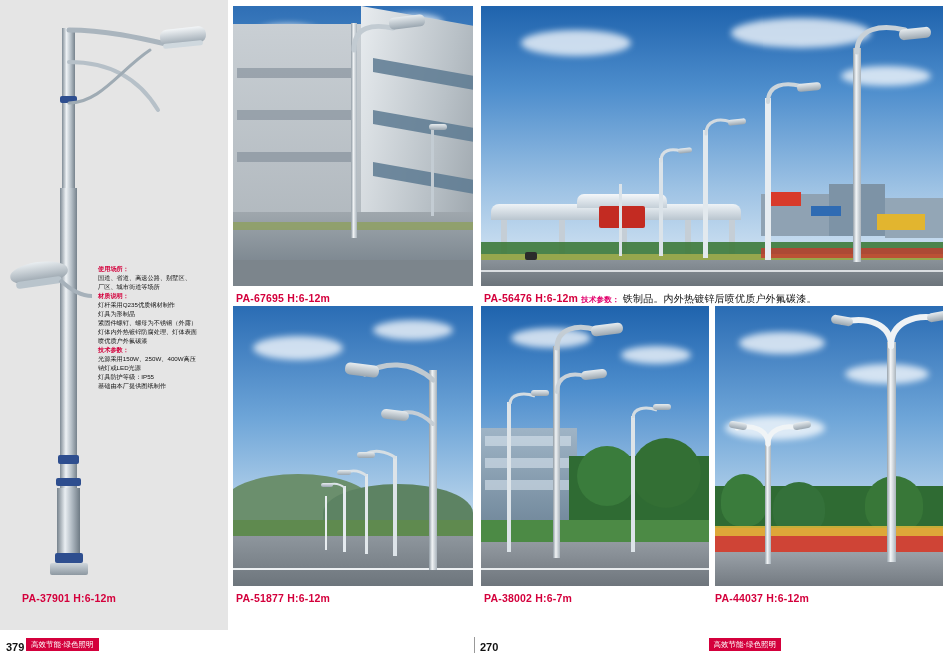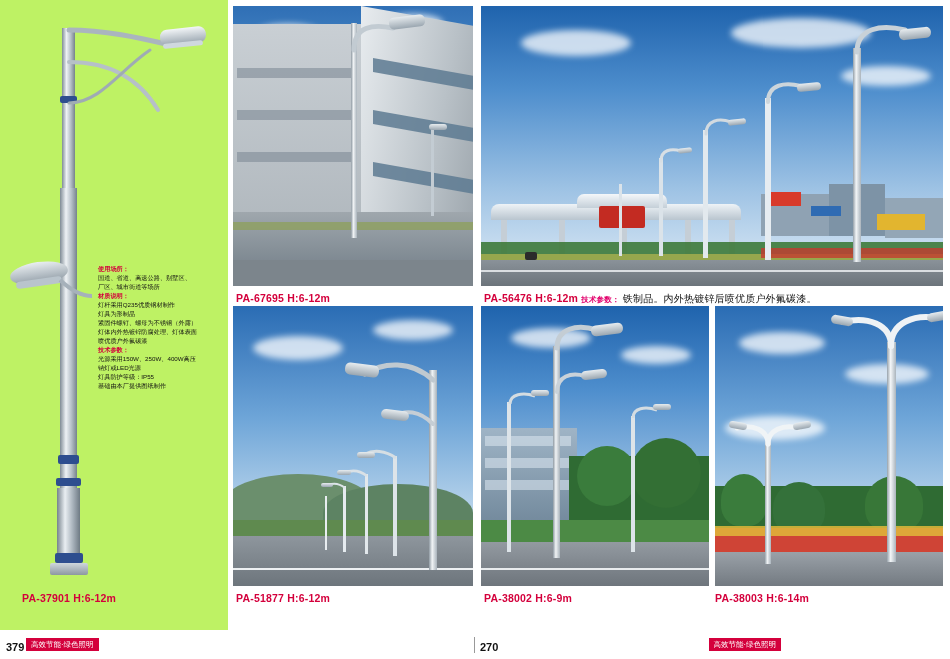--- a/index.html
+++ b/index.html
@@ -34,21 +34,21 @@
     font-weight: bold;
   }
   .caption .tech-desc {
     color: #111;
     font-size: 10px;
     font-weight: normal;
     margin-top: 8px;
   }
 
   
-  #left-col { position: absolute; left: 0; top: 0; width: 228px; height: 630px; background: #bef264; }
+  #left-col { position: absolute; left: 0; top: 0; width: 228px; height: 630px; background: #e5e5e5; }
 
   .spec-block {
     position: absolute;
     left: 98px; top: 265px;
     width: 125px;
     font-size: 6.2px;
     line-height: 1.45;
     color: #111;
   }
   .spec-head { color: #d4003c; font-weight: bold; }
@@ -297,21 +297,21 @@
       <div style="position:absolute;left:150px;top:110px;width:4px;height:136px;background:#dde4e9;"></div>
       <svg width="228" height="140" style="position:absolute;left:0;top:86px;">
         <path d="M29,12 C 29,2 42,0 54,4" stroke="#d4dce1" stroke-width="3" fill="none"></path>
         <path d="M152,26 C 152,16 164,14 176,18" stroke="#d4dce1" stroke-width="3" fill="none"></path>
       </svg>
       <div class="lamp" style="left:50px; top:84px; width:18px; height:6px;"></div>
       <div class="lamp" style="left:172px; top:98px; width:18px; height:6px;"></div>
     </div>
   </div>
   <div class="caption" style="left:484px; top:592px;">
-    <span>PA-38002 H:6-9m</span>
+    <span>PA-38002 H:6-7m</span>
   </div>
 
   <div class="panel" style="left:715px; top:306px; width:228px; height:280px;">
     <div class="photo sky-c">
       <div class="cloud" style="left:24px; top:26px; width:86px; height:22px;"></div>
       <div class="cloud" style="left:130px; top:58px; width:84px; height:20px;"></div>
       <div class="cloud" style="left:10px; top:110px; width:100px; height:24px;"></div>
 
       <div style="position:absolute;left:0;top:180px;width:228px;height:60px;background:#2f6b33;"></div>
       <div style="position:absolute;left:6px;top:168px;width:46px;height:52px;background:#3a7c3c;border-radius:50% 50% 40% 40%;"></div>
@@ -334,21 +334,21 @@
       <div style="position:absolute;left:50px;top:136px;width:6px;height:122px;background:linear-gradient(90deg,#9aa5ad,#f0f3f5 40%,#aab4bc);"></div>
       <svg width="228" height="120" style="position:absolute;left:0;top:116px;">
         <path d="M53,22 C 53,8 68,2 84,6" stroke="#f0f4f6" stroke-width="5" fill="none" stroke-linecap="round"></path>
         <path d="M53,22 C 53,8 38,2 22,6" stroke="#f0f4f6" stroke-width="5" fill="none" stroke-linecap="round"></path>
       </svg>
       <div class="lamp" style="left:78px; top:116px; width:18px; height:7px; transform:rotate(-10deg);"></div>
       <div class="lamp" style="left:14px; top:116px; width:18px; height:7px; transform:rotate(10deg);"></div>
     </div>
   </div>
   <div class="caption" style="left:715px; top:592px;">
-    <span>PA-38003 H:6-14m</span>
+    <span>PA-44037 H:6-12m</span>
   </div>
 
   <div class="footer">
     <div class="pagenum" style="left:6px;">379</div>
     <div class="footer-bar" style="left:26px;">高效节能·绿色照明</div>
 
     <div class="footer-sep" style="left:474px;"></div>
 
     <div class="pagenum" style="left:480px;">270</div>
     <div class="footer-bar" style="right:6px;">高效节能·绿色照明</div>

